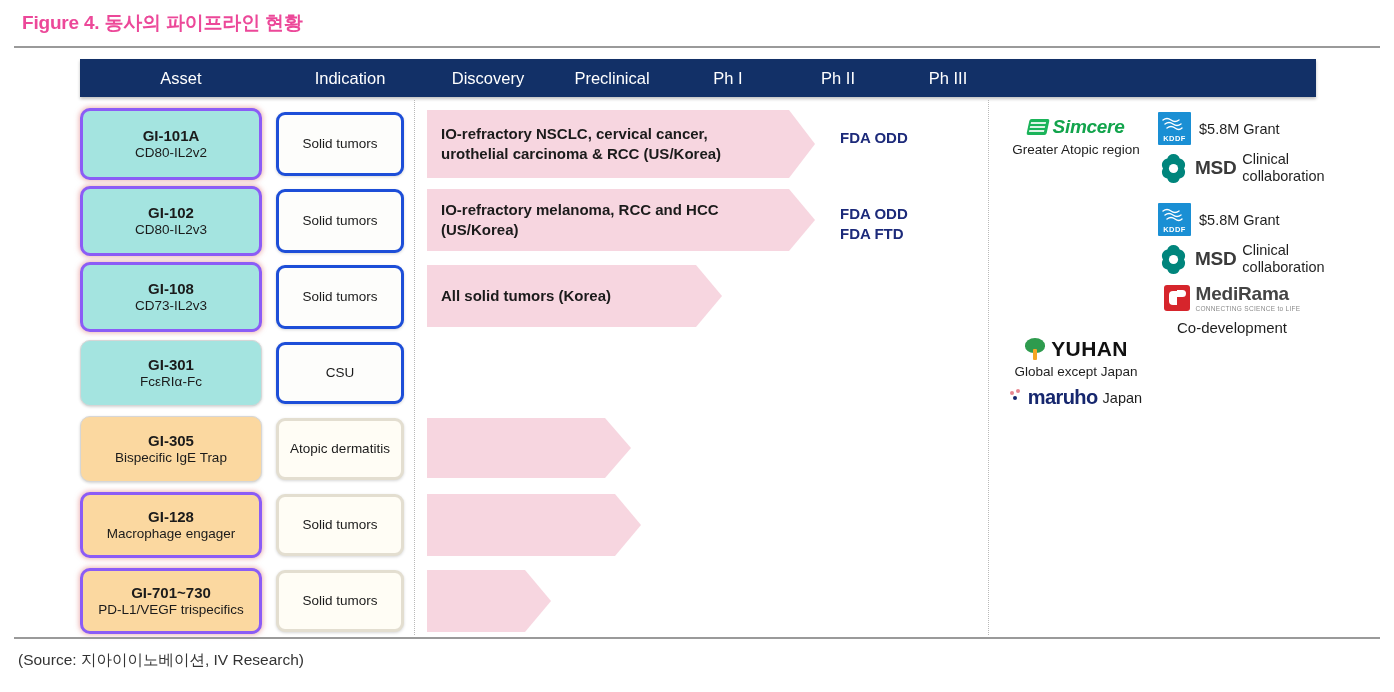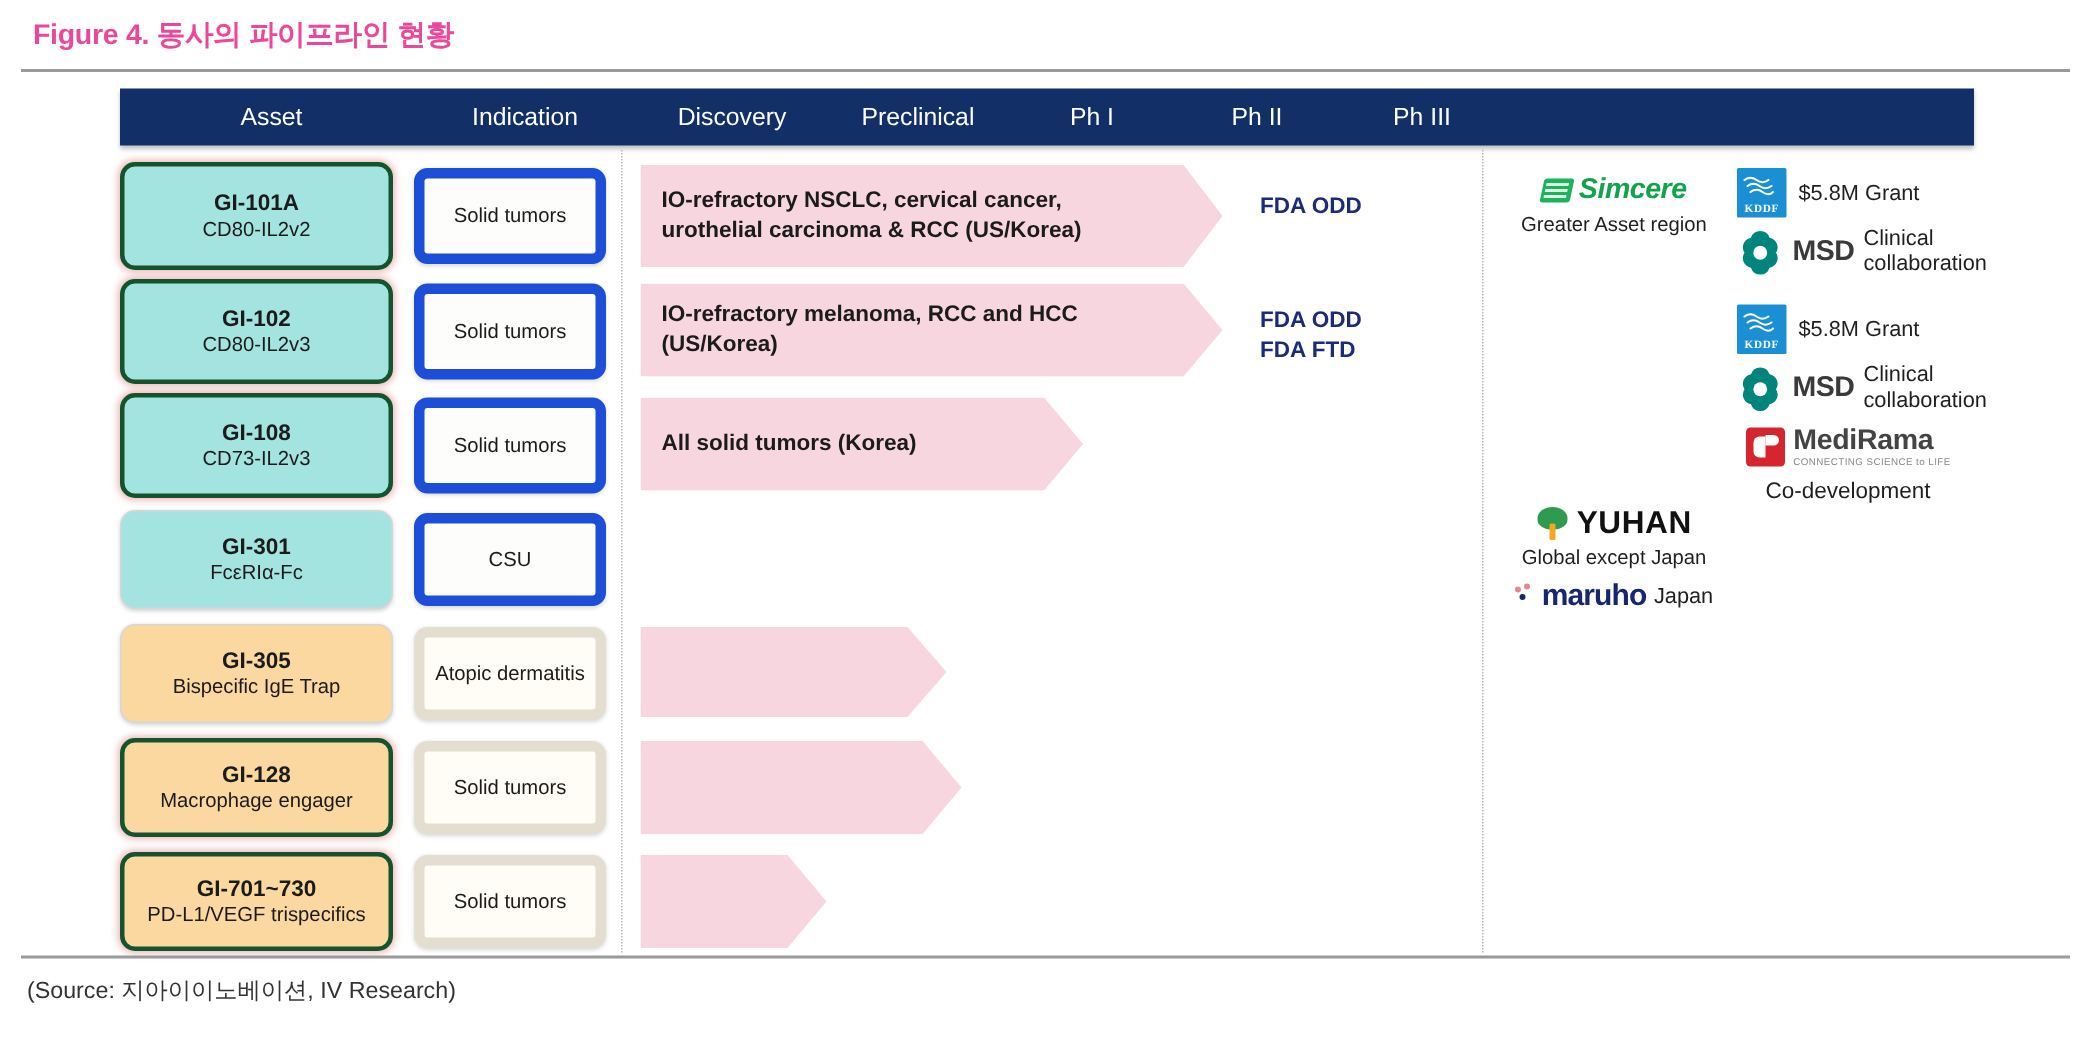--- a/index.html
+++ b/index.html
@@ -54,33 +54,33 @@
   
   .asset {
     position: absolute; left: 80px; width: 182px;
     border-radius: 10px;
     display: flex; flex-direction: column;
     align-items: center; justify-content: center;
     text-align: center; line-height: 1.22;
   }
   .asset.teal   { background: #a4e4e0; }
   .asset.orange { background: #fbd8a0; }
-  .asset.hl { border: 3px solid #14532d; box-shadow: 0 0 5px 1px rgba(220,120,120,.55); }
+  .asset.hl { border: 3px solid #8b5cf6; box-shadow: 0 0 5px 1px rgba(220,120,120,.55); }
   .asset.plain { border: 1px solid #d6d6d6; box-shadow: 0 1px 3px rgba(0,0,0,.18); }
   .asset .a-code { font-size: 15px; font-weight: 700; color: #1b1b1b; }
   .asset .a-sub  { font-size: 13.5px; font-weight: 400; color: #1b1b1b; }
 
   
   .indic {
     position: absolute; left: 276px; width: 128px;
     border-radius: 9px;
     display: flex; align-items: center; justify-content: center;
     text-align: center; font-size: 13.5px; color: #1b1b1b;
     line-height: 1.25;
-    background: #fdfdfb; border: 7px solid #1d4ed8;
+    background: #fdfdfb; border: 3px solid #1d4ed8;
     box-shadow: 0 1px 3px rgba(0,0,0,.16);
   }
   .indic.warm { background: #fffdf5; border-color: #e3ded0; }
 
   
   .arrowwrap { position: absolute; }
   .arrow {
     position: absolute; inset: 0;
     background: #f7d6e0;
     clip-path: polygon(0 0, calc(100% - 26px) 0, 100% 50%, calc(100% - 26px) 100%, 0 100%);
@@ -143,21 +143,21 @@
     position:absolute; width:4px; height:4px; border-radius:50%; background:#e8868f;
   }
   .maruho-dots i:nth-child(1){ left:0; top:2px; }
   .maruho-dots i:nth-child(2){ left:6px; top:0; }
   .maruho-dots i:nth-child(3){ left:3px; top:7px; background:#16276e; }
 
   
   .collab-blk { position: absolute; }
   .kddf-logo {
     width: 33px; height: 33px; background: #1a8fd4; position: relative;
-    flex: none; border-radius: 1px; overflow: hidden; font-family: Liberation Serif, serif;
+    flex: none; border-radius: 1px; overflow: hidden;
   }
   .kddf-logo .waves {
     position: absolute; left: 3px; top: 3px; width: 27px; height: 17px;
   }
   .kddf-logo .lbl {
     position: absolute; left: 0; bottom: 2px; width: 100%;
     text-align: center; font-size: 7.5px; font-weight: 700;
     color: #ffffff; letter-spacing: 0.4px;
   }
   .msd-logo { width: 31px; height: 31px; position: relative; flex: none; }
@@ -281,21 +281,21 @@
   <div class="fda" style="left:840px;top:204px;">
     <div>FDA ODD</div>
     <div>FDA FTD</div>
   </div>
 
   <div class="rights-blk" style="left:996px;top:116px;width:160px;">
     <div class="logorow">
       <span class="simcere-mark"></span>
       <span class="simcere-txt">Simcere</span>
     </div>
-    <div class="rights-note" style="margin-top:4px;">Greater Asset region</div>
+    <div class="rights-note" style="margin-top:4px;">Greater Atopic region</div>
   </div>
 
   <div class="rights-blk" style="left:996px;top:337px;width:160px;">
     <div class="logorow">
       <span class="yuhan-mark">
         <span class="canopy"></span>
           <span class="trunk"></span>
       </span>
       <span class="yuhan-txt">YUHAN</span>
     </div>

